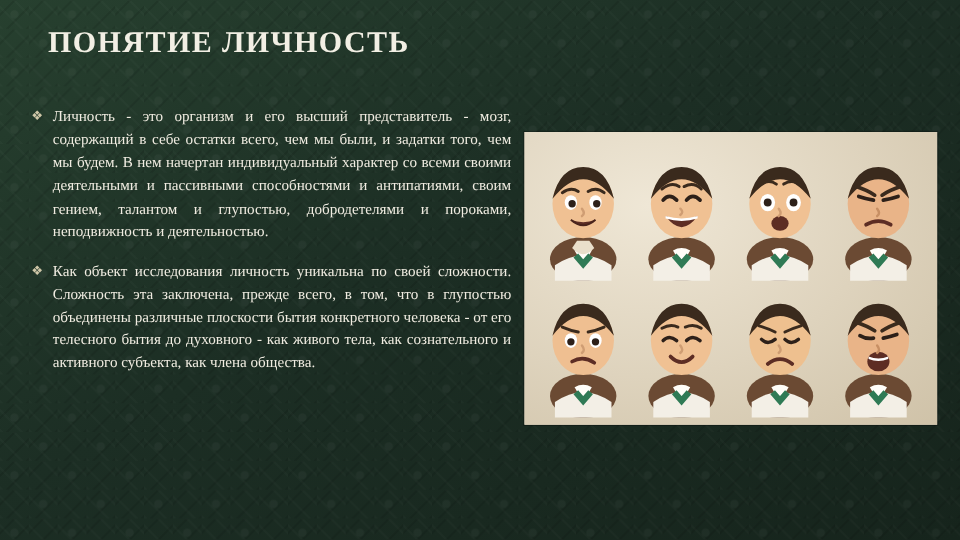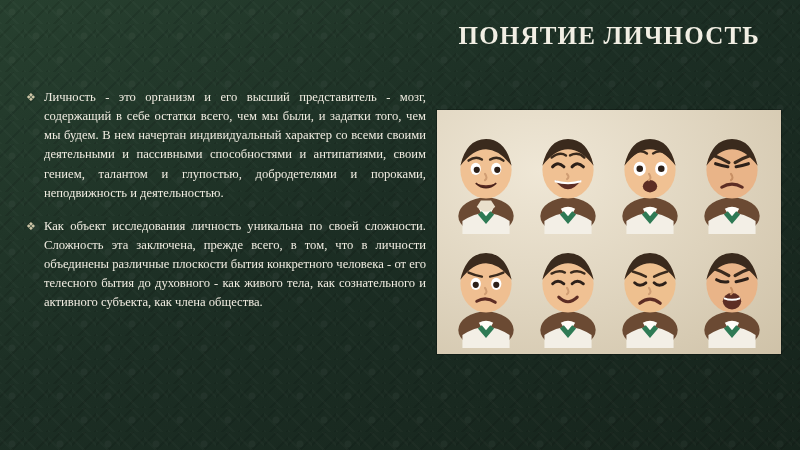--- a/index.html
+++ b/index.html
@@ -25,21 +25,21 @@
       repeating-linear-gradient(45deg, rgba(255,255,255,0.018) 0 2px, rgba(0,0,0,0) 2px 12px),
       repeating-linear-gradient(-45deg, rgba(0,0,0,0.10) 0 2px, rgba(0,0,0,0) 2px 12px),
       linear-gradient(150deg, #27402f 0%, #1c2e24 45%, #16241c 100%);
     background-size: 48px 48px, 48px 48px, 24px 24px, 24px 24px, 100% 100%;
   }
   .slide-title {
     position: absolute;
     left: 40px;
     top: 22px;
     width: 720px;
-    text-align: right;
+    text-align: left;
     color: #f2efe4;
     font-family: "Liberation Serif", serif;
     font-weight: bold;
     font-size: 25px;
     letter-spacing: 1.2px;
     text-transform: uppercase;
   }
   .body-col {
     position: absolute;
     left: 26px;
@@ -110,21 +110,21 @@
 
   <div class="body-col">
 
     <div class="bullet">
       <span class="marker">❖</span>
       <span>Личность - это организм и его высший представитель - мозг, содержащий в себе остатки всего, чем мы были, и задатки того, чем мы будем. В нем начертан индивидуальный характер со всеми своими деятельными и пассивными способностями и антипатиями, своим гением, талантом и глупостью, добродетелями и пороками, неподвижность и деятельностью.</span>
     </div>
 
     <div class="bullet">
       <span class="marker">❖</span>
-      <span>Как объект исследования личность уникальна по своей сложности. Сложность эта заключена, прежде всего, в том, что в личности объединены различные плоскости бытия конкретного человека - от его телесного бытия до духовного - как живого тела, как сознательного и активного субъекта, как члена общества.</span>
+      <span>Как объект исследования личность уникальна по своей сложности. Сложность эта заключена, прежде всего, в том, что в глупостью объединены различные плоскости бытия конкретного человека - от его телесного бытия до духовного - как живого тела, как сознательного и активного субъекта, как члена общества.</span>
     </div>
 
   </div>
 
   <div class="image-panel">
     <div class="paper"></div>
     <div class="faces">
 
       <div class="face">
         <svg viewBox="0 0 80 110" xmlns="http://www.w3.org/2000/svg">

